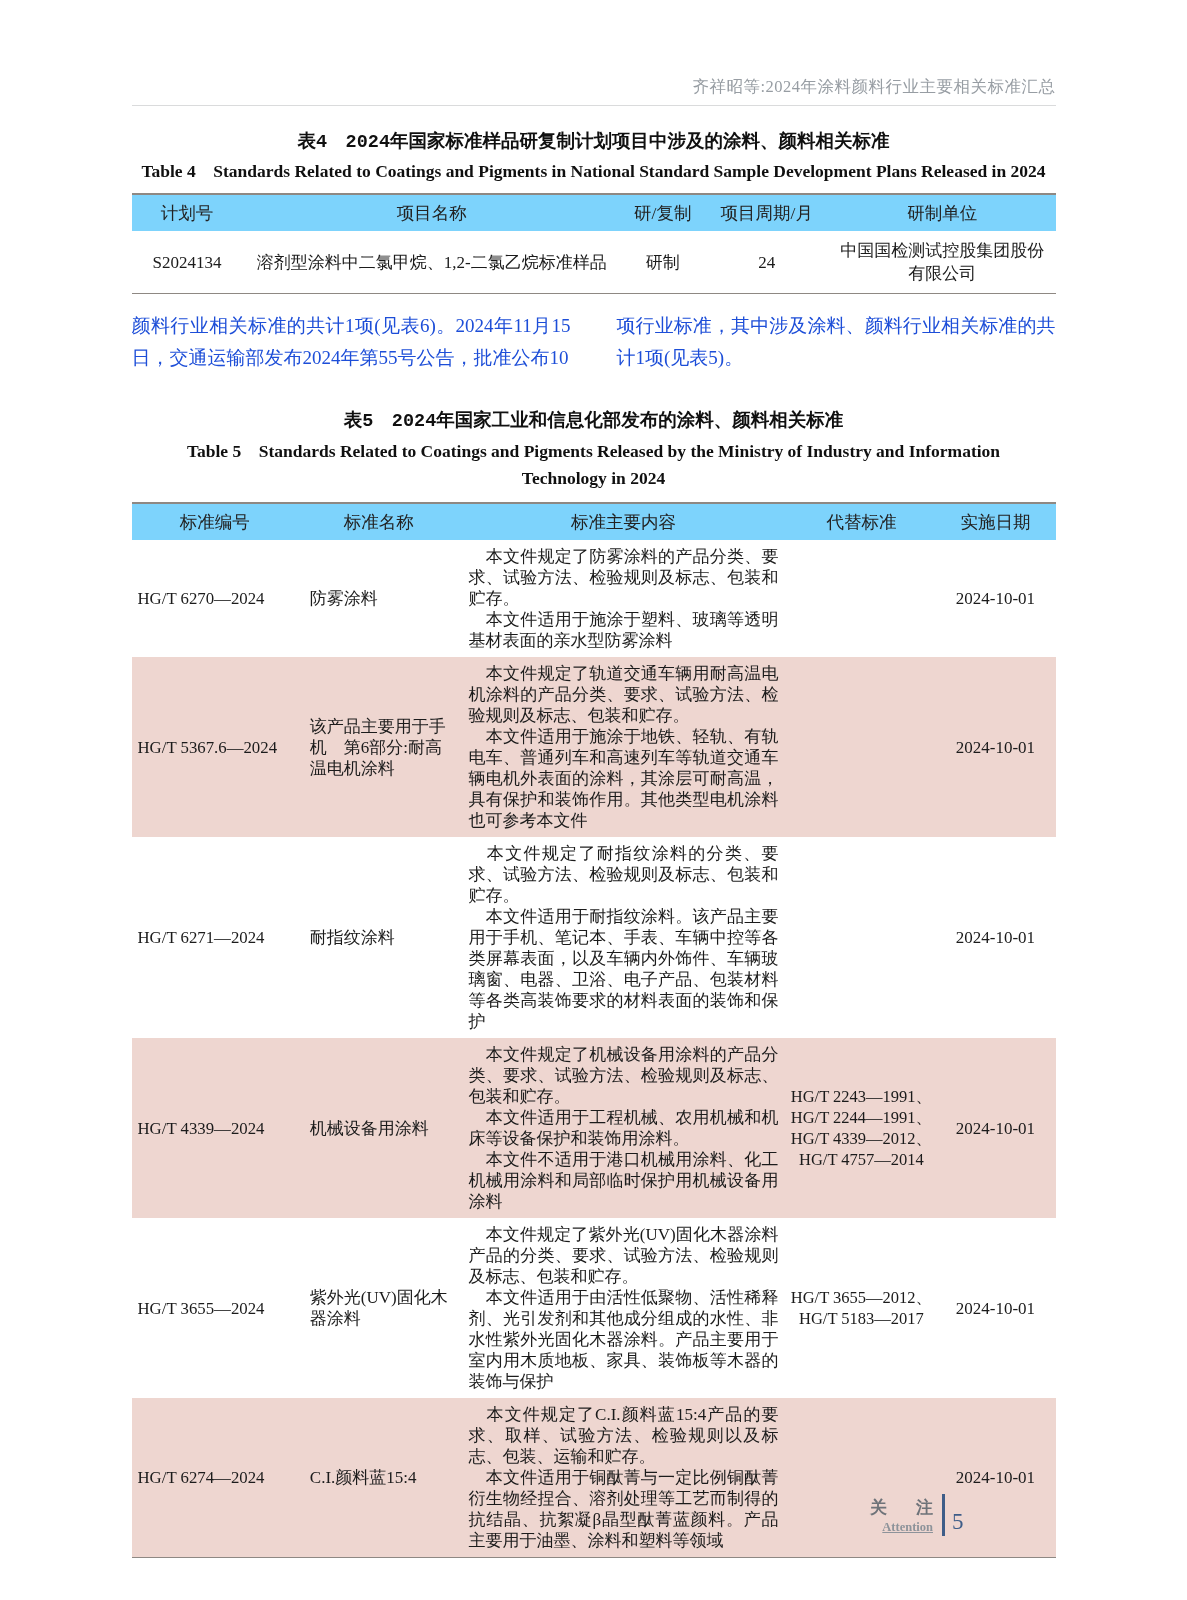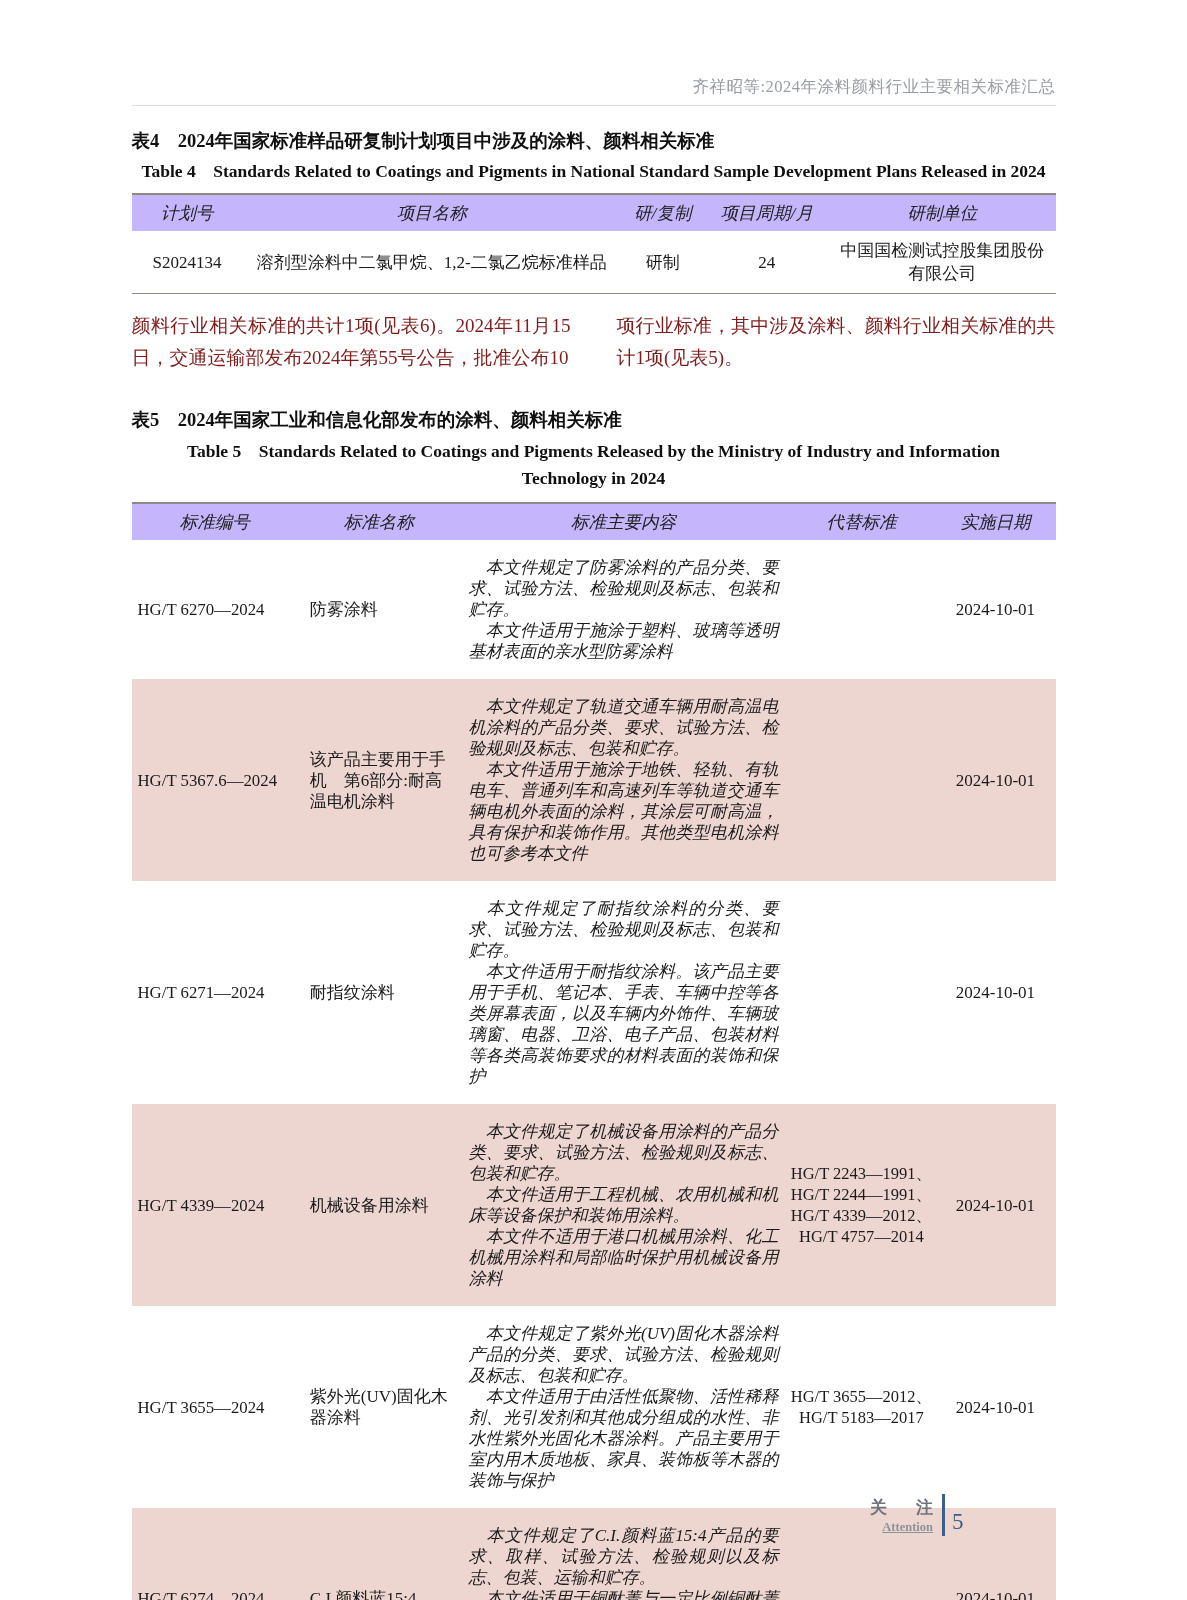--- a/index.html
+++ b/index.html
@@ -7,47 +7,47 @@
     position:relative; width:1000px; height:1600px; background:#ffffff;
     font-family:"Liberation Serif","DejaVu Serif",serif; color:#1f1f1f;
     overflow:hidden; margin:0 auto;
   }
   .content { width:924px; margin:0 auto; }
 
   .running-head { padding-top:76px; text-align:right; font-size:16.5px; color:#979da3; letter-spacing:0.5px; }
   .head-rule { border-bottom:1.5px solid #dadbdc; margin-top:7px; }
 
   .caption-zh {
-    margin-top:22px; text-align:left;
-    font-family:Liberation Serif, serif;
+    margin-top:22px; text-align:center;
+    font-family:Liberation Mono, monospace;
     font-weight:bold; font-size:18.5px; color:#101010;
   }
   .caption-en { margin-top:6px; text-align:center; font-weight:bold; font-size:17.5px; color:#101010; }
   .caption-en.t5en { max-width:850px; margin-left:auto; margin-right:auto; line-height:1.55; }
   .t5cz { margin-top:34px; }
 
   table.std-table {
     width:100%; border-collapse:collapse; table-layout:fixed; margin-top:10px;
     border-top:2.5px solid #8e8883; border-bottom:1.5px solid #8e8883;
   }
-  .std-table thead tr { background:#c4b5fd;font-style:italic; }
+  .std-table thead tr { background:#7dd3fc; }
   .std-table th { font-weight:normal; font-size:17.5px; padding:6px 2px; text-align:center; color:#222222; }
   .std-table td { font-size:17px; line-height:21px; vertical-align:middle; padding:22px 8px; color:#1b1b1b; }
   tr.pink { background:#eed6d0; }
 
   .t4 td { text-align:center; line-height:23px; padding:8px 4px; }
 
   .t5 td.cell-code     { text-align:left; padding-left:6px;  white-space:nowrap; font-size:16.8px; }
   .t5 td.cell-name     { text-align:left; padding-left:12px; padding-right:6px; }
-  .t5 td.cell-content  { text-align:justify; white-space:pre-line; padding:17px 9px;font-style:italic; }
+  .t5 td.cell-content  { text-align:justify; white-space:pre-line; padding:6px 9px; }
   .t5 td.cell-replaced { text-align:center; white-space:pre-line; font-size:16.5px; padding:20px 2px; }
   .t5 td.cell-date     { text-align:center; }
 
   .body-columns { display:flex; gap:46px; margin-top:16px; }
-  .body-col { flex:1; font-size:19px; line-height:1.66; text-align:justify; color:#7f1d1d; }
+  .body-col { flex:1; font-size:19px; line-height:1.66; text-align:justify; color:#1d4ed8; }
 
   .footer { position:absolute; right:130px; bottom:64px; display:flex; align-items:center; }
   .footer-labels { margin-right:9px; text-align:right; }
   .footer-zh {
     font-family:"Liberation Sans","DejaVu Sans",sans-serif; font-weight:bold;
     font-size:17px; color:#6e7379; letter-spacing:6px; margin-right:-6px;
   }
   .footer-en { font-size:12.5px; color:#8d939a; font-weight:bold; margin-top:1px;text-decoration:underline; }
   .footer-bar { width:3px; height:42px; background:#3e5d88; margin-right:7px; }
   .page-num { font-size:23px; color:#3e5d88; margin-top:14px; }

